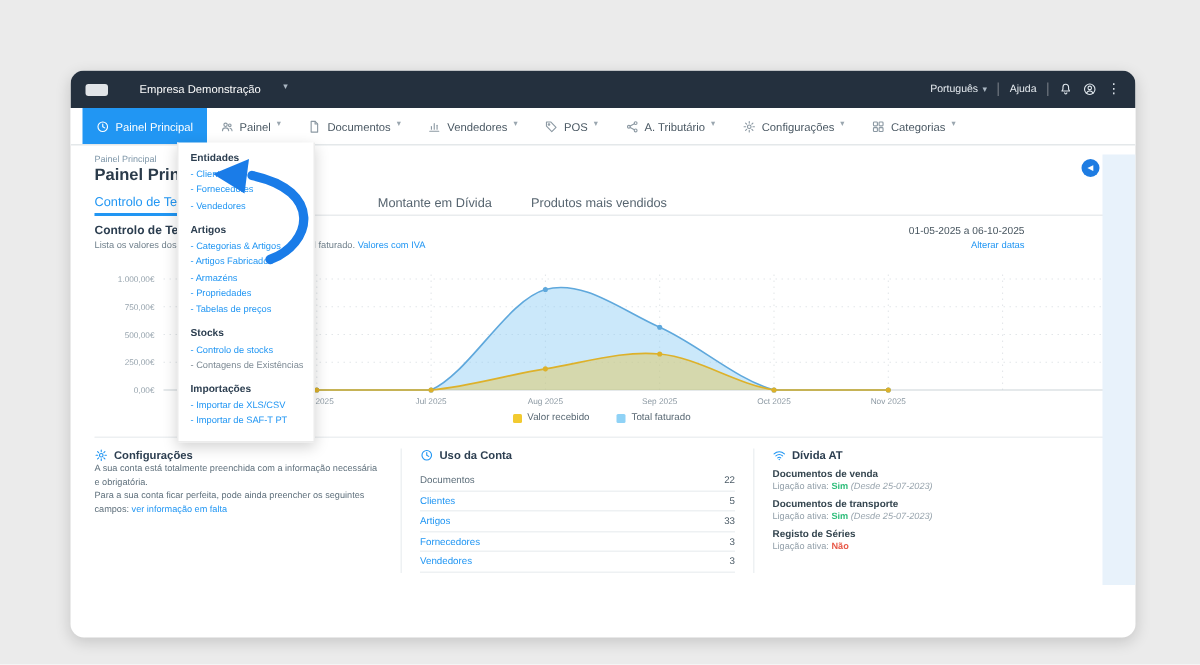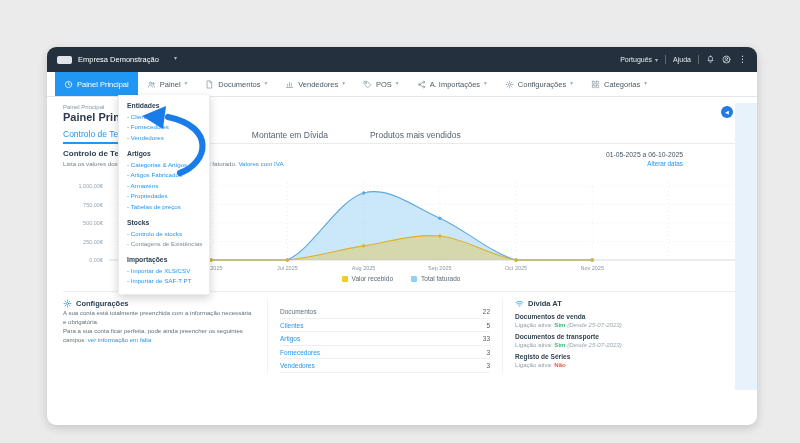--- a/index.html
+++ b/index.html
@@ -2,21 +2,21 @@
 <html><head>
 <meta charset="utf-8">
 <style>
 *{margin:0;padding:0;box-sizing:border-box}
 html,body{width:800px;height:443px;overflow:hidden}
 body{background:#ebebeb;font-family:"Liberation Sans","DejaVu Sans",sans-serif;position:relative}
 .window{position:absolute;left:47px;top:47px;width:710px;height:378px;background:#fff;border-radius:9px;box-shadow:0 3px 10px rgba(0,0,0,.16);overflow:hidden}
 
 .navbar{height:25px;background:#24303e;display:flex;align-items:center;padding:0 10px;color:#fff;position:relative;z-index:20}
 .logo{width:15px;height:8px;background:#f2f4f6;border-radius:2px;opacity:.92;flex:0 0 auto}
-.company{margin-left:6px;font-size:7.5px;display:flex;align-items:flex-start;gap:15px;cursor:pointer;white-space:nowrap}
+.company{margin-left:21px;font-size:7.5px;display:flex;align-items:flex-start;gap:15px;cursor:pointer;white-space:nowrap}
 .caret{font-size:6px;color:#aab6c2;line-height:1}
 .nav-right{margin-left:auto;display:flex;align-items:center;gap:7px;font-size:7px;color:#e6ebf0;white-space:nowrap}
 .vdiv{width:1px;height:9px;background:rgba(255,255,255,.28)}
 .icn{display:inline-block}
 .icn svg{display:block;width:100%;height:100%;stroke:currentColor;fill:none;stroke-width:2;stroke-linecap:round;stroke-linejoin:round}
 .nav-ic{width:9px;height:9px;color:#dfe6ec;cursor:pointer}
 .kebab{font-size:9px;color:#dfe6ec;cursor:pointer;line-height:1}
 
 .menubar{height:25px;background:#fff;border-bottom:1px solid #e4e8ea;display:flex;align-items:stretch;padding-left:8px;position:relative;z-index:15}
 .mitem{display:flex;align-items:center;gap:4px;padding:0 9px;font-size:7.5px;color:#4a5863;cursor:pointer;white-space:nowrap}
@@ -24,21 +24,21 @@
 .mitem.active{background:#2196f3;color:#fff}
 .mitem.active .icn{color:#fff}
 .mitem .caret{color:#9aa6af;font-size:5.5px}
 
 .bc{position:absolute;left:16px;top:57px;font-size:6px;color:#7e96a8}
 .ptitle{position:absolute;left:16px;top:64px;font-size:11px;font-weight:bold;color:#2b3b4a}
 .tabsrow{position:absolute;left:16px;top:81px;width:676px;height:16px;border-bottom:1px solid #e9ecee;display:flex;align-items:flex-end}
 .tab{font-size:8.5px;color:#56646f;padding-bottom:3px;cursor:pointer;white-space:nowrap}
 .tab.active{color:#2196f3;border-bottom:2px solid #2196f3;margin-bottom:-1px}
 .tab.t1{margin-left:103px}
-.tab.t2{margin-left:42px}
+.tab.t2{margin-left:26px}
 .heading{position:absolute;left:16px;top:102px;font-size:8px;font-weight:bold;color:#2c3e50}
 .desc{position:absolute;left:16px;top:113px;font-size:6.2px;color:#70808c}
 .link{color:#2196f3;cursor:pointer;text-decoration:none}
 .dateblock{position:absolute;top:104px;left:440px;width:196px;text-align:right;z-index:6}
 .daterange{font-size:6.8px;color:#47555f}
 .alterar{font-size:6.3px;margin-top:2px;display:block}
 .chart{position:absolute;left:16px;top:124px;width:676px;height:104px}
 .legend{position:absolute;left:16px;top:228px;width:676px;display:flex;justify-content:center;gap:18px}
 .litem{display:flex;align-items:center;gap:4px;font-size:6.5px;color:#5a6974}
 .sw{width:6px;height:6px;border-radius:1px;display:inline-block}
@@ -165,21 +165,21 @@
       </div>
       <div class="mitem">
         <span class="icn" style="width: 9px; height: 9px;">
           <svg viewBox="0 0 24 24">
             <circle cx="6" cy="12" r="2.5"></circle>
             <circle cx="18" cy="5.5" r="2.5"></circle>
             <circle cx="18" cy="18.5" r="2.5"></circle>
             <path d="M8.3 10.7l7.4-4.1M8.3 13.3l7.4 4.1"></path>
           </svg>
         </span>
-        <span>A. Importações</span>
+        <span>A. Tributário</span>
         <span class="caret">▾</span>
       </div>
       <div class="mitem">
         <span class="icn" style="width: 9px; height: 9px;">
           <svg viewBox="0 0 24 24">
             <circle cx="12" cy="12" r="3.2"></circle>
             <path d="M12 2.8v2.7M12 18.5v2.7M2.8 12h2.7M18.5 12h2.7M5.5 5.5l1.9 1.9M16.6 16.6l1.9 1.9M18.5 5.5l-1.9 1.9M7.4 16.6l-1.9 1.9"></path>
           </svg>
         </span>
         <span>Configurações</span>
@@ -289,20 +289,29 @@
           </span>
         <span>Configurações</span>
       </div>
       <div class="ctext">A sua conta está totalmente preenchida com a informação necessária e obrigatória.</div>
       <div class="ctext">
         <span>Para a sua conta ficar perfeita, pode ainda preencher os seguintes campos:</span>
         <span class="link">ver informação em falta</span>
       </div>
     </div>
     <div class="col2">
+      <div class="sechead">
+        <span class="icn sec-ic">
+            <svg viewBox="0 0 24 24">
+              <circle cx="12" cy="12" r="8.5"></circle>
+              <path d="M12 7v5l3.5 2"></path>
+            </svg>
+          </span>
+        <span>Uso da Conta</span>
+      </div>
       <div class="urows" id="urows">
           <div class="urow">
             <span class="lbl">Documentos</span>
             <span class="val">22</span>
           </div>
           <div class="urow">
             <span class="lbl link">Clientes</span>
             <span class="val">5</span>
           </div>
           <div class="urow">

